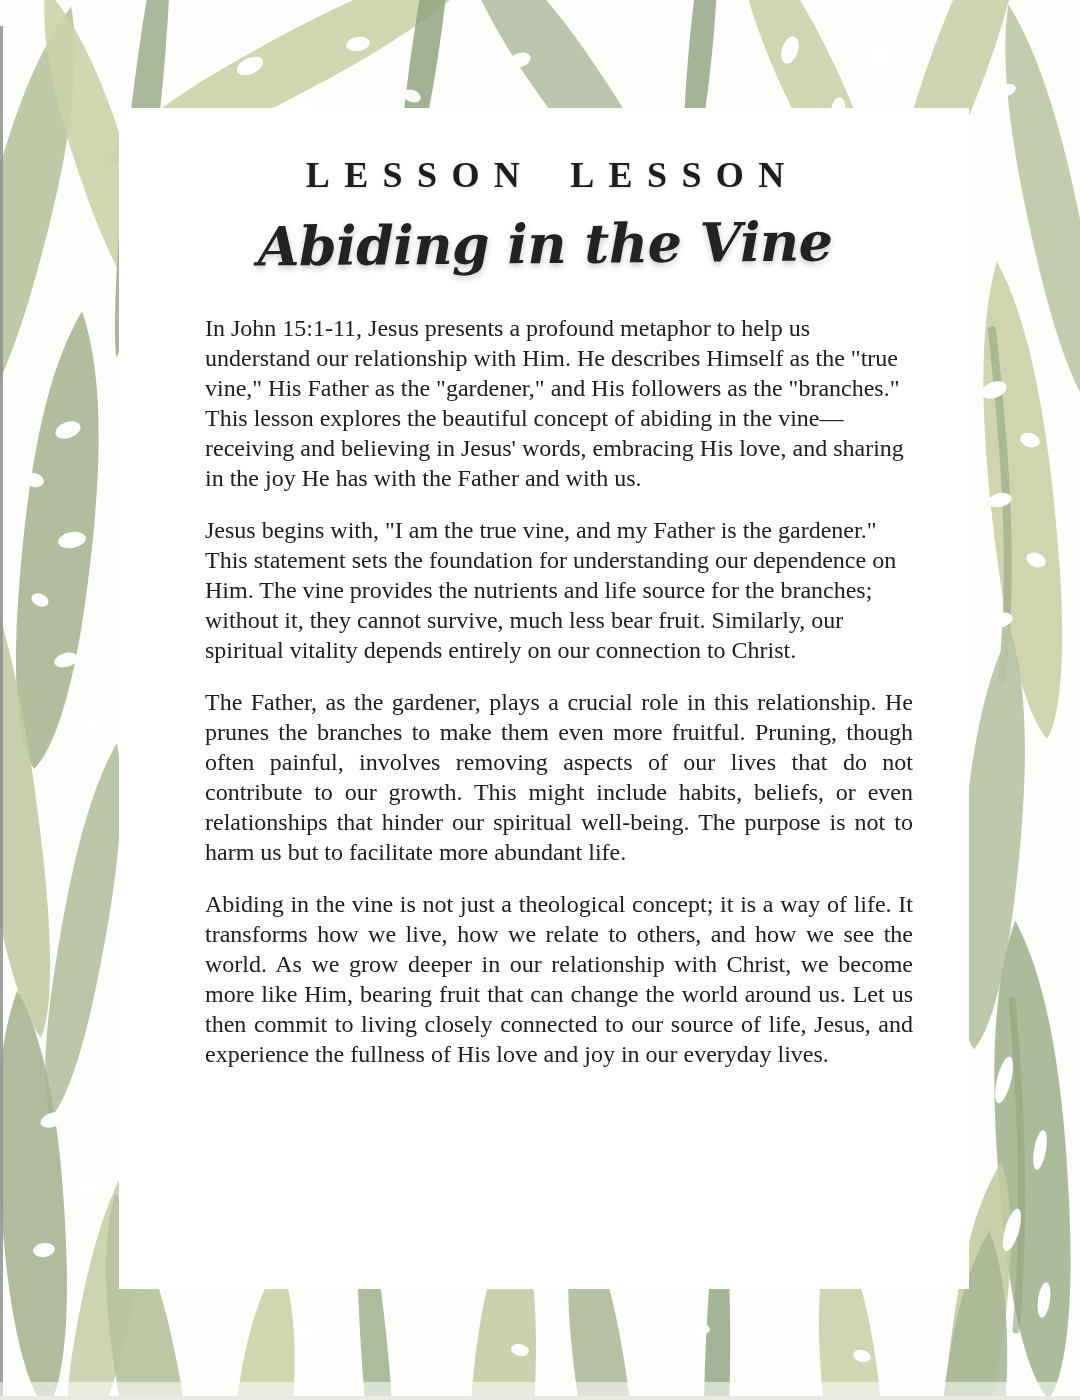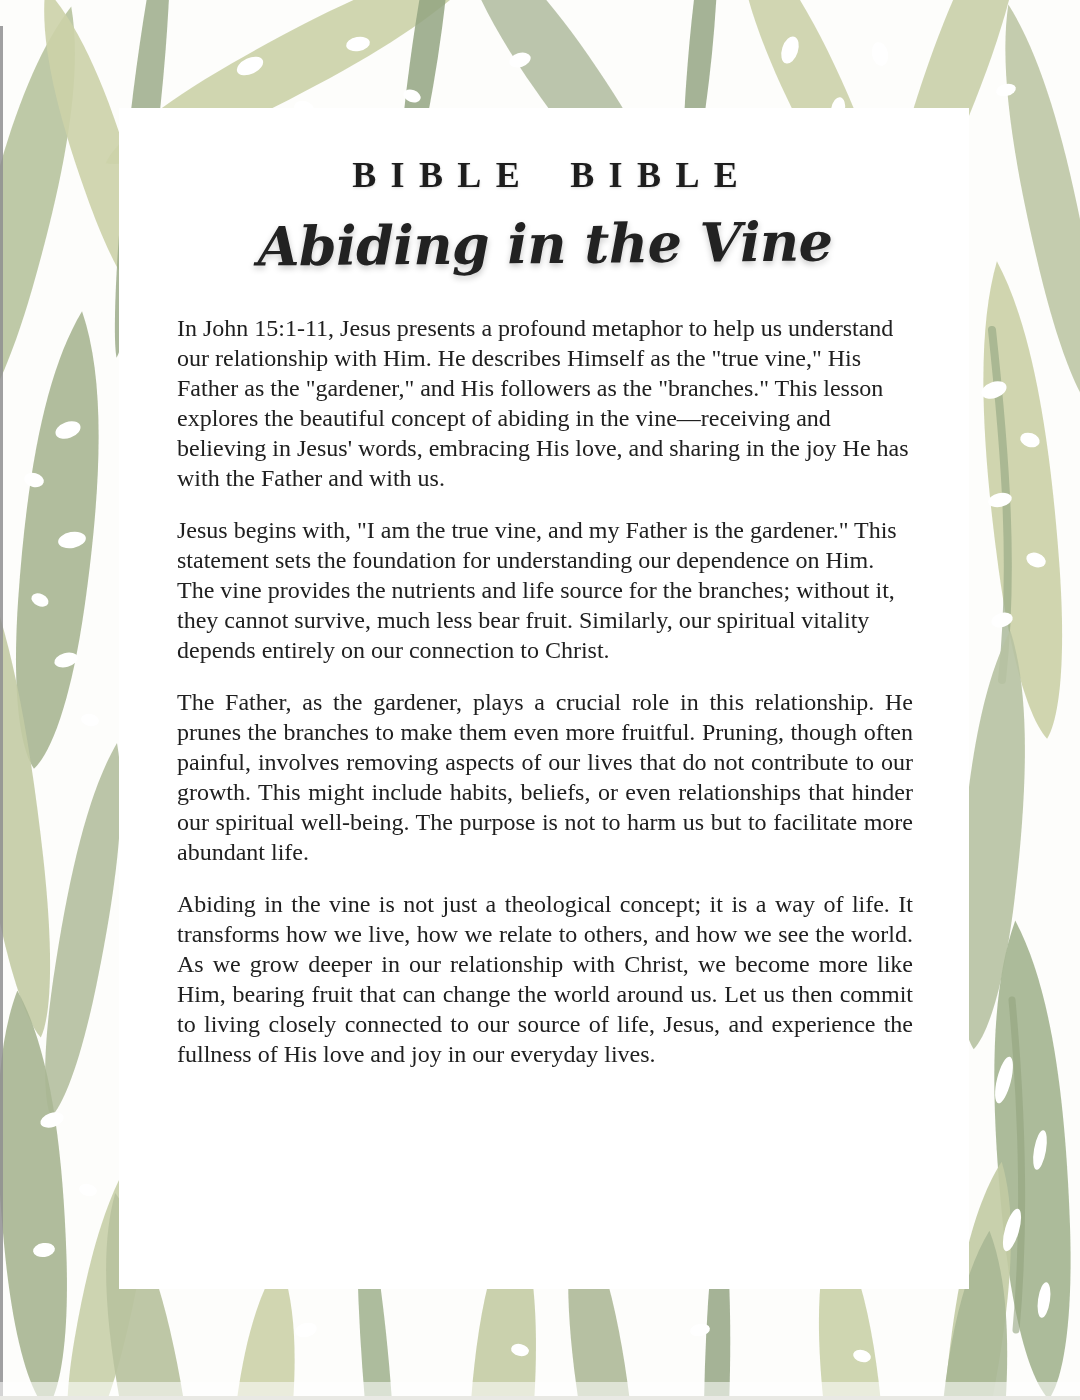--- a/index.html
+++ b/index.html
@@ -72,20 +72,21 @@
     font-weight: 700;
     font-size: 54px;
     line-height: 1.3;
     letter-spacing: -0.01em;
     color: #222222;
     text-shadow: 0 3px 6px rgba(0,0,0,0.22);
     transform: rotate(-0.5deg);
   }
   .body-copy {
     margin-top: 34px;
+    margin-left: 28px;
   }
   .para {
     margin: 0 0 22px 0;
     font-size: 24px;
     line-height: 30px;
     color: #202020;
     text-align: left;
   }
   .para.justify {
     text-align: justify;
@@ -177,21 +178,21 @@
       <ellipse cx="700" cy="1330" rx="10" ry="6" transform="rotate(-10 700 1330)"></ellipse>
       <ellipse cx="862" cy="1356" rx="9" ry="6" transform="rotate(14 862 1356)"></ellipse>
     </g>
   </svg>
 
   <div class="edge-left"></div>
   <div class="edge-bottom-fade"></div>
   <div class="edge-bottom-line"></div>
 
   <main class="card">
-    <h1 class="kicker">BIBLE BIBLE</h1>
+    <h1 class="kicker">LESSON LESSON</h1>
     <h2 class="script-title">Abiding in the Vine</h2>
 
     <div class="body-copy">
       <p class="para">In John 15:1-11, Jesus presents a profound metaphor to help us understand our relationship with Him. He describes Himself as the "true vine," His Father as the "gardener," and His followers as the "branches." This lesson explores the beautiful concept of abiding in the vine—receiving and believing in Jesus' words, embracing His love, and sharing in the joy He has with the Father and with us.</p>
       <p class="para">Jesus begins with, "I am the true vine, and my Father is the gardener." This statement sets the foundation for understanding our dependence on Him. The vine provides the nutrients and life source for the branches; without it, they cannot survive, much less bear fruit. Similarly, our spiritual vitality depends entirely on our connection to Christ.</p>
       <p class="para justify">The Father, as the gardener, plays a crucial role in this relationship. He prunes the branches to make them even more fruitful. Pruning, though often painful, involves removing aspects of our lives that do not contribute to our growth. This might include habits, beliefs, or even relationships that hinder our spiritual well-being. The purpose is not to harm us but to facilitate more abundant life.</p>
       <p class="para justify">Abiding in the vine is not just a theological concept; it is a way of life. It transforms how we live, how we relate to others, and how we see the world. As we grow deeper in our relationship with Christ, we become more like Him, bearing fruit that can change the world around us. Let us then commit to living closely connected to our source of life, Jesus, and experience the fullness of His love and joy in our everyday lives.</p>
     </div>
   </main>
 

